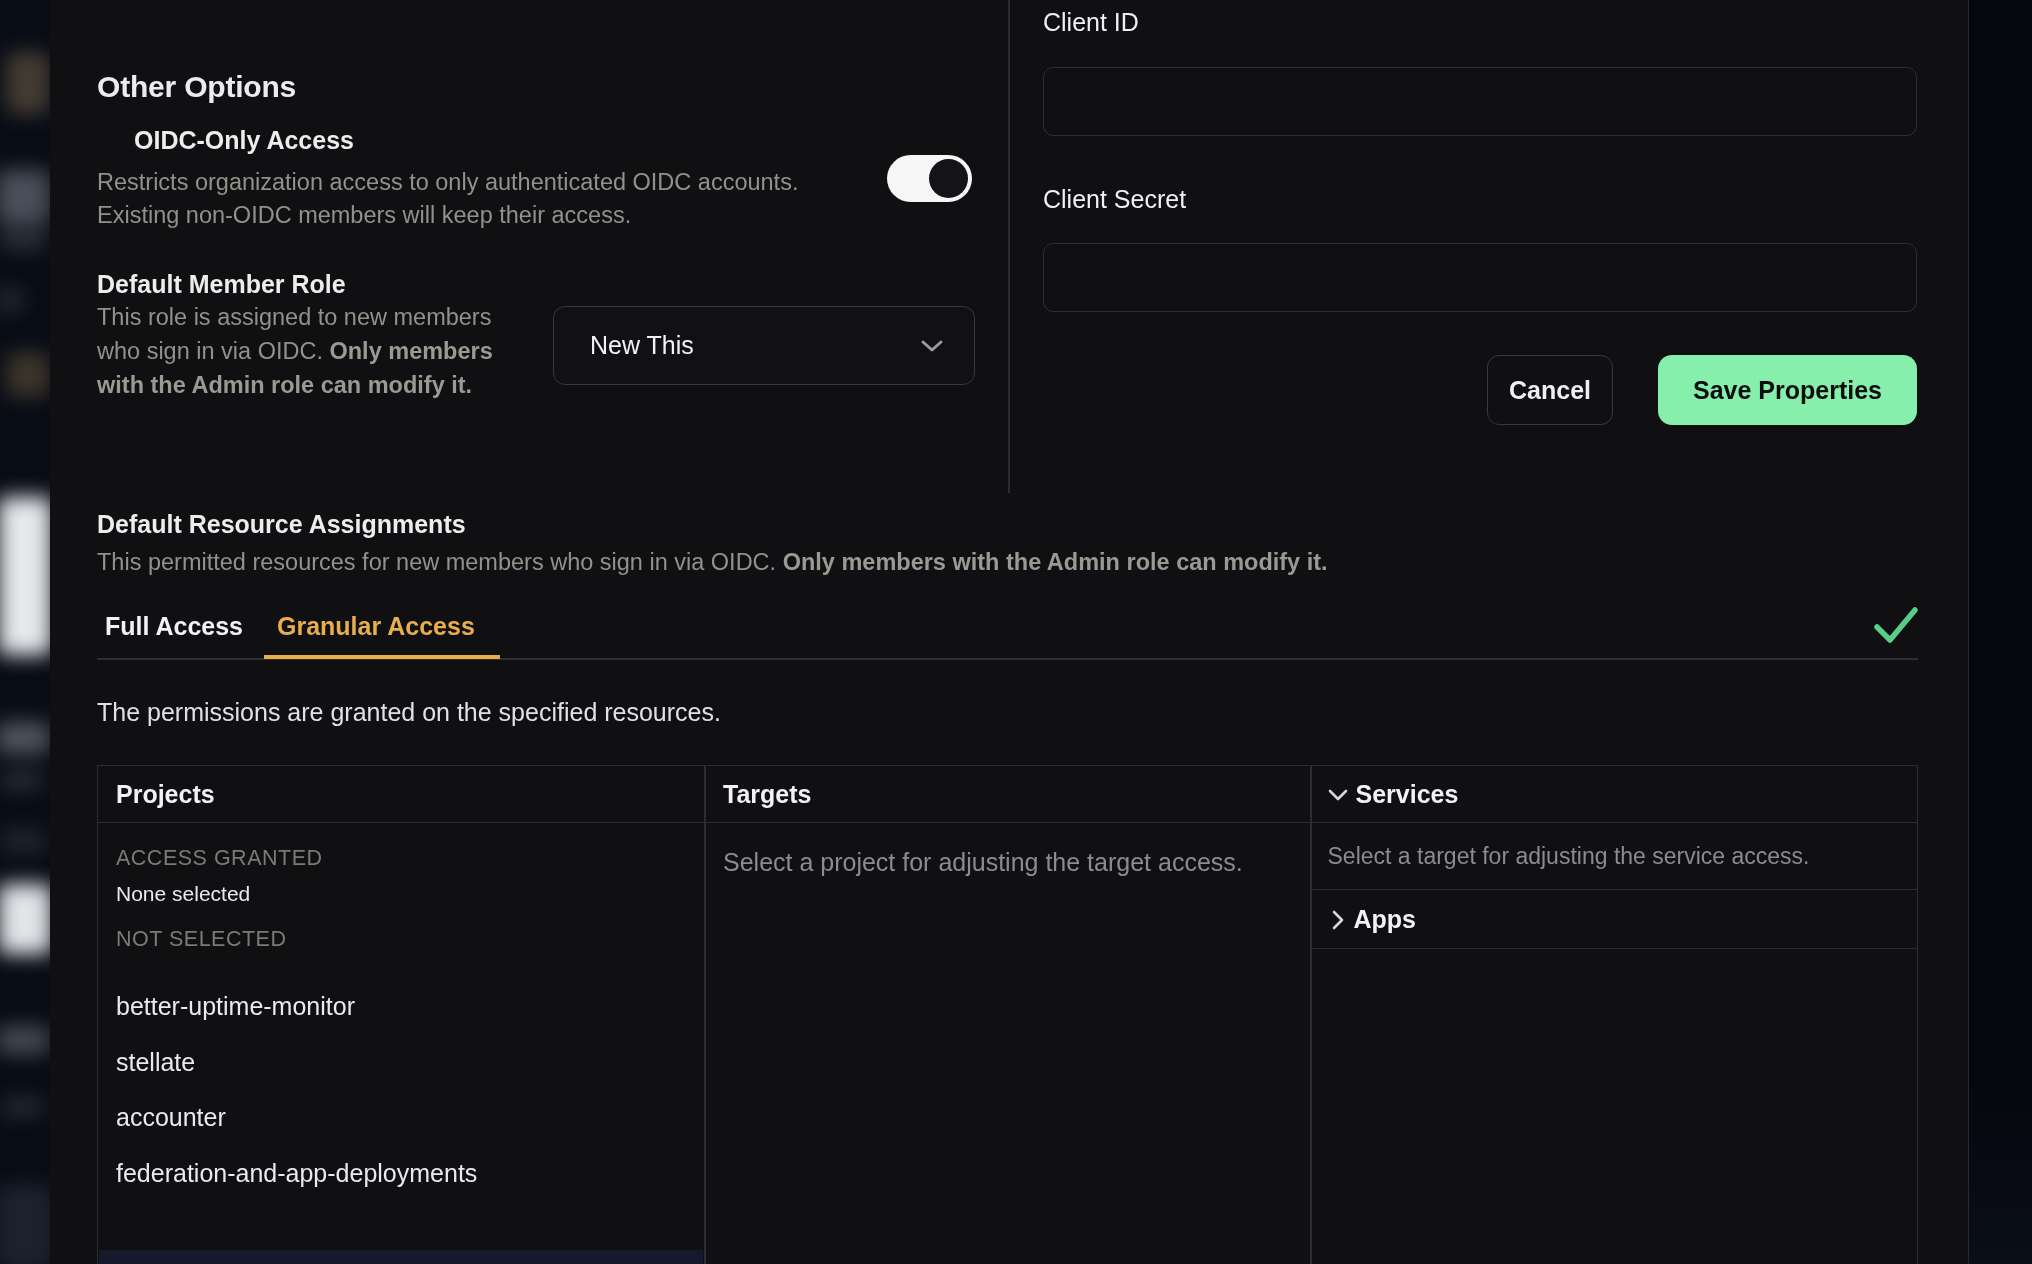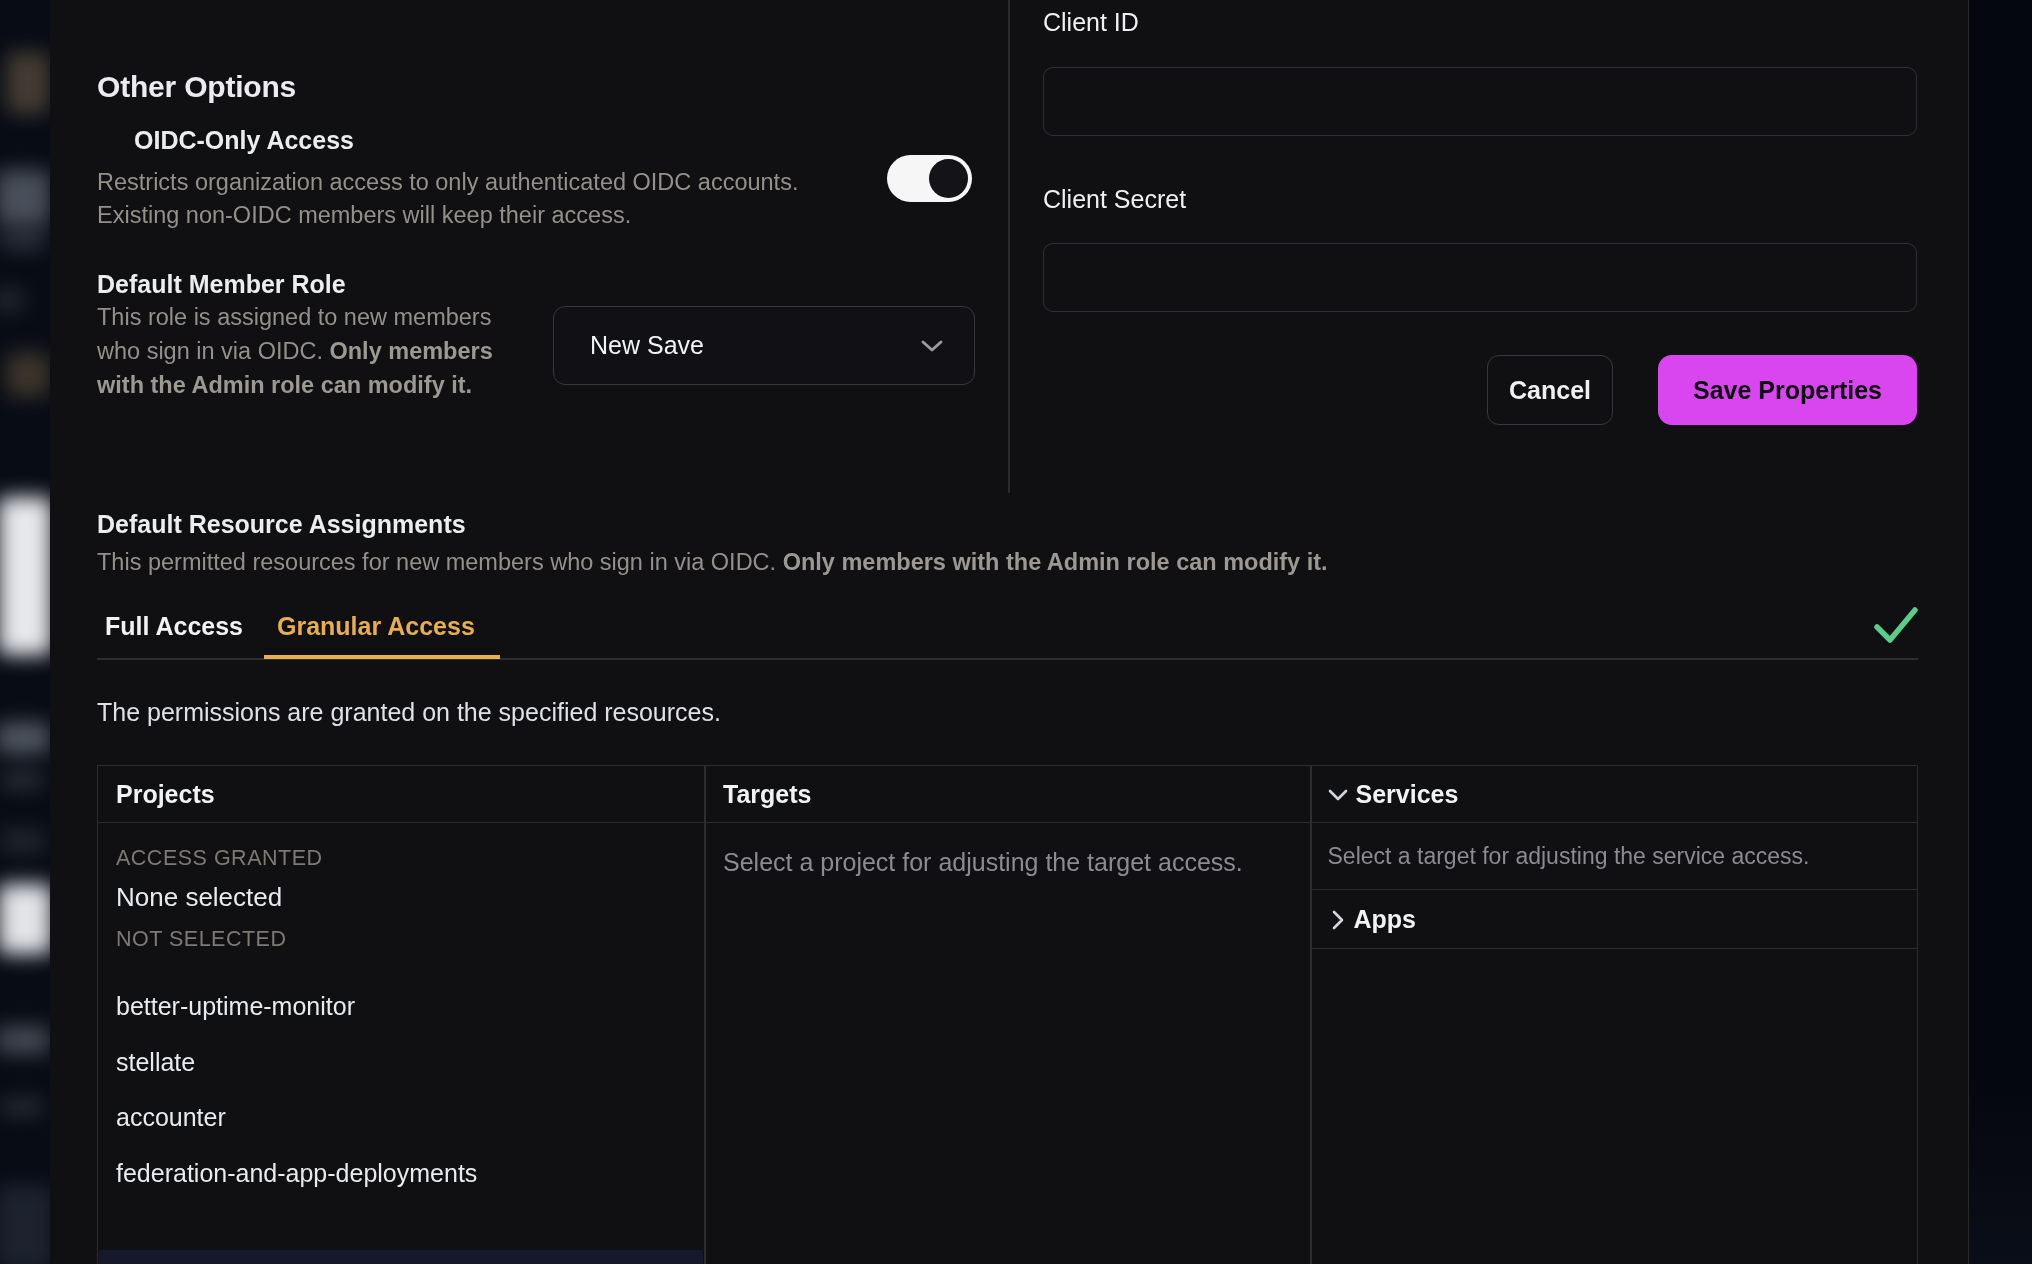--- a/index.html
+++ b/index.html
@@ -43,40 +43,40 @@
   
   .text-input { position:absolute; width:874px; height:69px; background:transparent;
                 border:1.5px solid #2f2f33; border-radius:10px; color:#eceded;
                 font-size:24px; padding:0 20px; outline:none; }
 
   
   .btn { position:absolute; height:70px; border-radius:12px; font-size:25px; font-weight:600;
          display:flex; align-items:center; justify-content:center; cursor:pointer; }
   #btn-cancel { left:1437px; top:355px; width:126px; background:transparent;
                 border:1.5px solid #39393d; color:#f0f0f2; }
-  #btn-save   { left:1608px; top:355px; width:259px; background:#d946ef;
+  #btn-save   { left:1608px; top:355px; width:259px; background:#86efac;
                 border-radius:14px; color:#0d0d0f; }
 
   
   .tab { position:absolute; top:612px; font-size:25px; font-weight:600; cursor:pointer; }
   #tab-full     { left:55px;  color:#f2f2f4; }
   #tab-granular { left:227px; color:#e8ad4f; }
   #tabs-underline  { left:47px; top:658px; width:1821px; height:1.5px; background:#2e2e31; }
   #active-underline{ left:214px; top:655px; width:236px; height:4px; background:#e8ad4f; }
 
   
   #res-table { position:absolute; left:47px; top:765px; width:1821px; height:499px;
                border:1.5px solid #2d2d30; border-bottom:none; }
   #res-table .col-divider { position:absolute; top:0; width:1.5px; height:499px; background:#2d2d30; }
   #res-table .header-row { position:absolute; left:0; top:0; width:100%; height:57px;
                border-bottom:1.5px solid #2d2d30; }
   .col-header { position:absolute; top:0; height:57px; display:flex; align-items:center;
                 font-size:25px; font-weight:700; color:#f1f2f3; padding-left:18px; }
   .caps-label { position:absolute; font-size:21.5px; color:#7e7a73; letter-spacing:.5px; }
-  .plain-item { font-size:26px; color:#e8eaec; }
+  .plain-item { font-size:21px; color:#e8eaec; }
   .placeholder-text { font-size:25px; color:#8b8b90; }
 
   #projects-list { position:absolute; left:0; top:213px; width:605px; }
   #projects-list .project-item { height:55.5px; display:flex; align-items:center;
                 padding-left:18px; font-size:25px; color:#e8eaec; cursor:pointer; }
   #partial-row { position:absolute; left:1px; top:484px; width:604px; height:15px;
                  background:#141a2b; }
 
   
   .svc-row1 { position:absolute; left:1213.5px; top:57px; width:606px; height:67px;
@@ -117,21 +117,21 @@
   <p class="abs muted" style="left:47px; top:166px; width:760px;">Restricts organization access to only authenticated OIDC accounts. Existing non-OIDC members will keep their access.</p>
 
   <div id="toggle" class="abs">
     <div class="knob"></div>
   </div>
 
   <div class="abs field-label" style="left:47px; top:270px;">Default Member Role</div>
   <p class="abs muted" style="left:47px; top:300px; width:400px; line-height:34px;"><span>This role is assigned to new members who sign in via OIDC. </span><b>Only members with the Admin role can modify it.</b></p>
 
   <div id="role-dropdown" class="abs">
-    <span class="val">New Save</span>
+    <span class="val">New This</span>
     <svg width="24" height="14" viewBox="0 0 24 14">
       <polyline class="chev-gray" points="3,3 12,11 21,3"></polyline>
     </svg>
   </div>
 
   <div id="v-divider" class="abs"></div>
 
   <div class="abs form-label" style="left:993px; top:8px;">Client ID</div>
   <input class="text-input" style="left: 993px; top: 67px;" type="text" value="">
 

